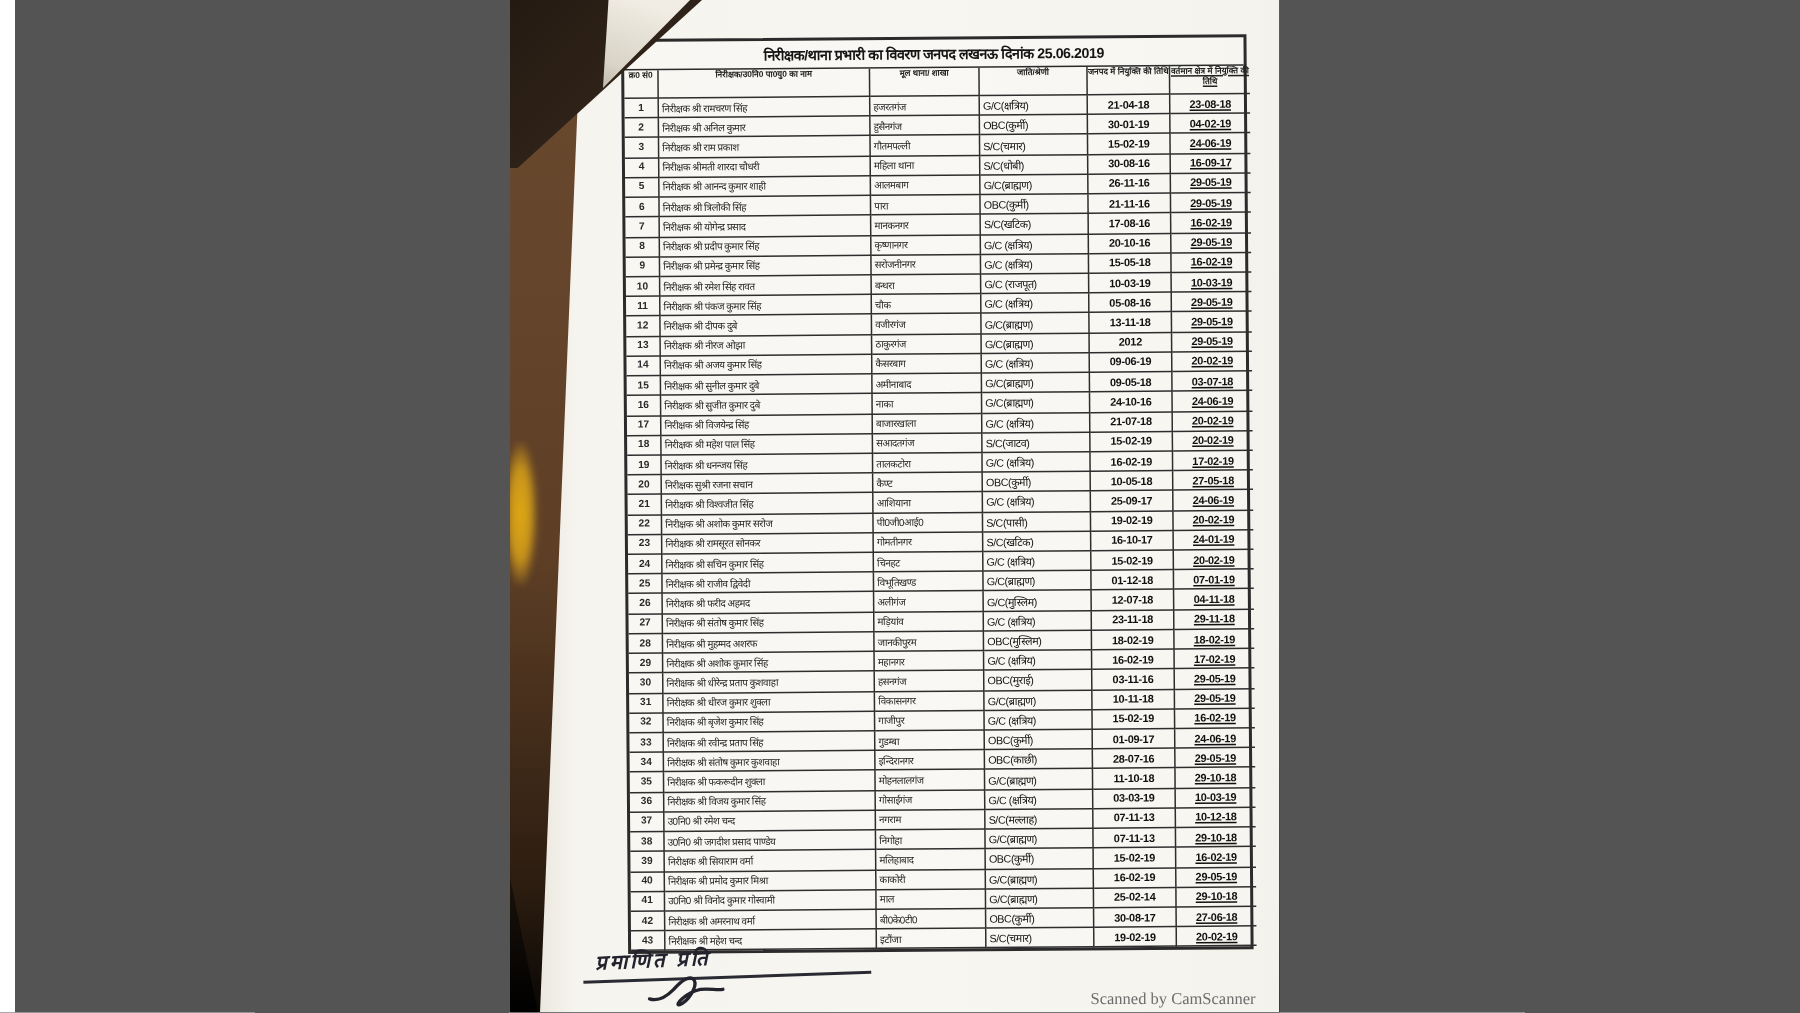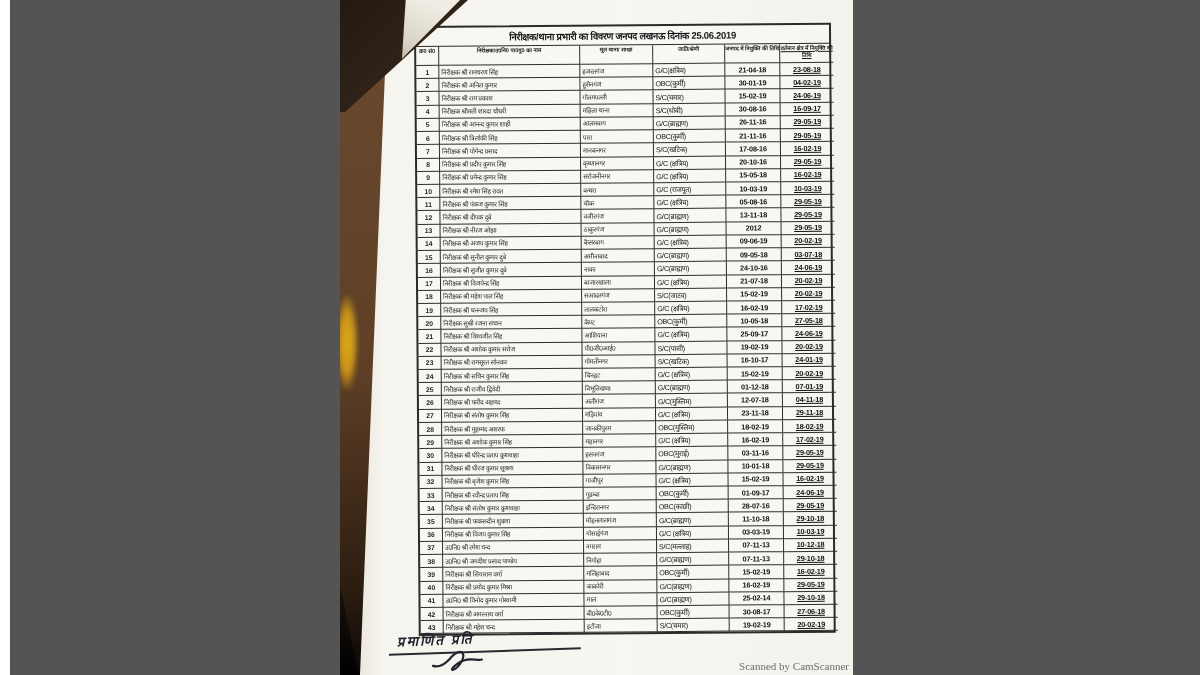--- a/index.html
+++ b/index.html
@@ -61,21 +61,21 @@
          letter-spacing:-0.2px; }
 
   
   .cert { position:absolute; left:52px; top:631px; z-index:4; color:#23232e;
           font-size:13.5px; font-style:italic; font-weight:bold; letter-spacing:2px;
           transform:rotate(-2deg); white-space:nowrap; }
   .cert-line { position:absolute; left:44px; top:651px; width:192px; height:2px;
           background:#2a2a33; transform:rotate(-1.5deg); z-index:4; }
   .sign { position:absolute; left:86px; top:648px; z-index:4; }
 
-  .watermark { position:absolute; right:4px; bottom:3px; z-index:4;
+  .watermark { position:absolute; right:16px; bottom:3px; z-index:4;
           font-size:11px; color:#6d6d6d; font-family:"Liberation Serif","DejaVu Serif",serif; }
 
   
   .desk-wedge { position:absolute; left:0; bottom:0; width:34px; height:90px; z-index:2;
           background:#0b0806; clip-path:polygon(0 0, 55% 100%, 100% 100%, 0 100%);
           background:linear-gradient(180deg,#1a120b,#000); }
 </style>
 </head>
 <body>
 
@@ -335,21 +335,21 @@
               <div class="c-stn">हसनगंज</div>
               <div class="c-caste">OBC(मुराई)</div>
               <div class="c-d1">03-11-16</div>
               <div class="c-d2">29-05-19</div>
             </div>
             <div class="grid-row r">
               <div class="c-sno">31</div>
               <div class="c-name">निरीक्षक श्री धीरज कुमार शुक्ला</div>
               <div class="c-stn">विकासनगर</div>
               <div class="c-caste">G/C(ब्राह्मण)</div>
-              <div class="c-d1">10-01-18</div>
+              <div class="c-d1">10-11-18</div>
               <div class="c-d2">29-05-19</div>
             </div>
             <div class="grid-row r">
               <div class="c-sno">32</div>
               <div class="c-name">निरीक्षक श्री बृजेश कुमार सिंह</div>
               <div class="c-stn">गाजीपुर</div>
               <div class="c-caste">G/C (क्षत्रिय)</div>
               <div class="c-d1">15-02-19</div>
               <div class="c-d2">16-02-19</div>
             </div>

